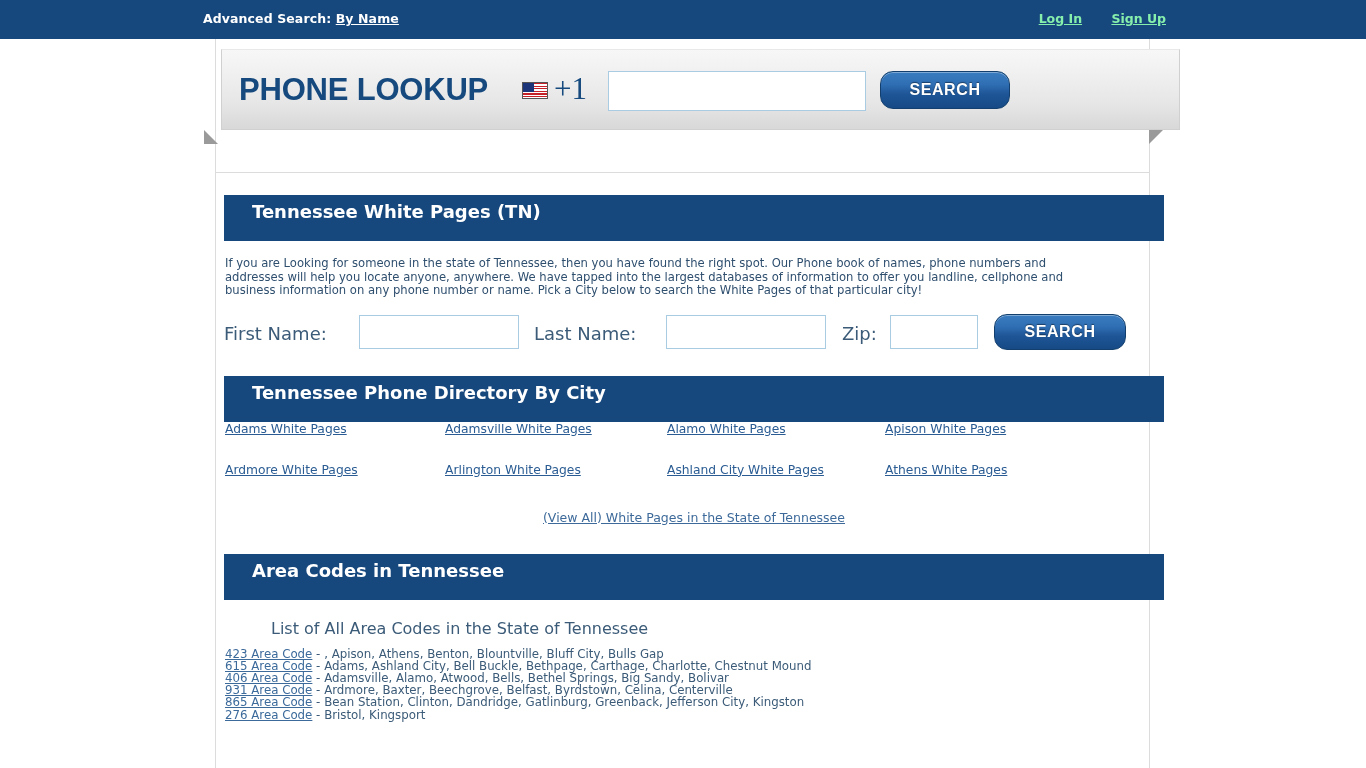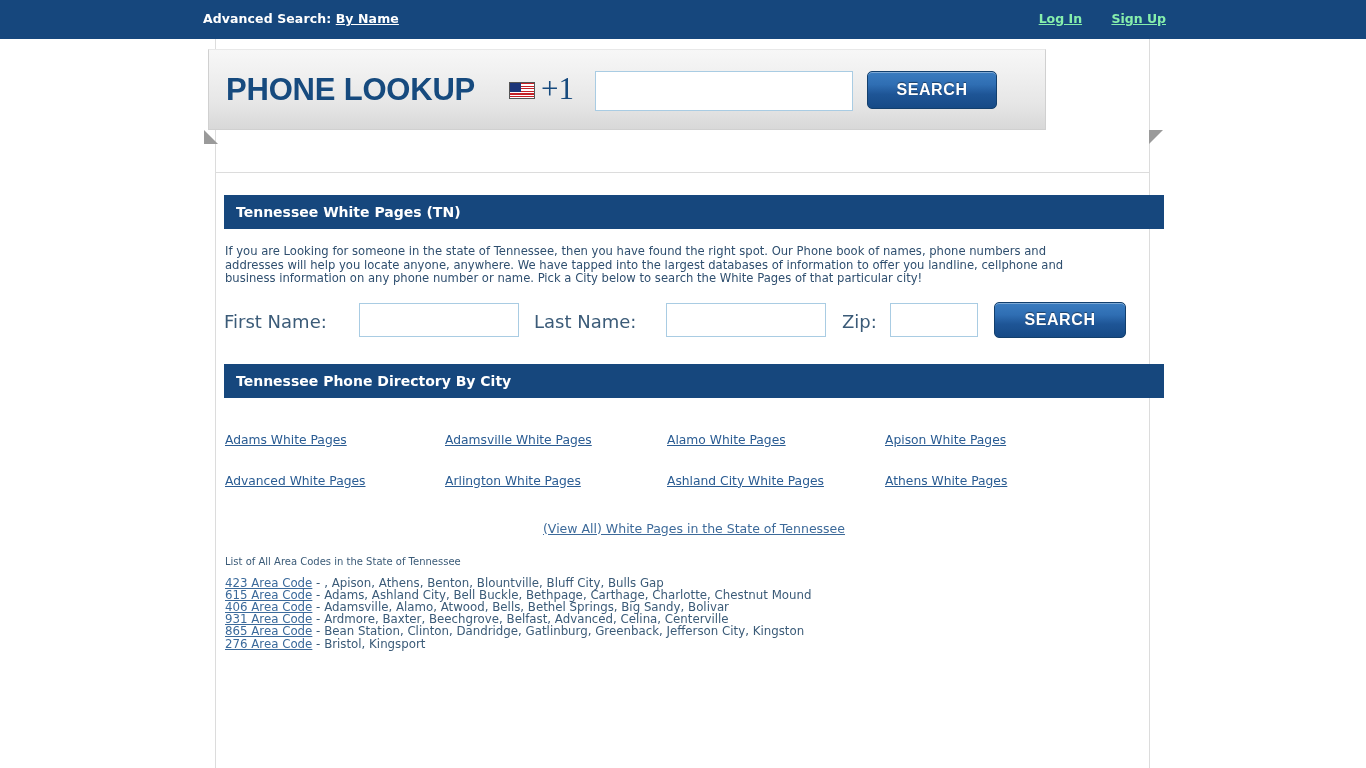--- a/index.html
+++ b/index.html
@@ -51,22 +51,22 @@
     border-left: 1px solid #dcdcdc;
     border-right: 1px solid #dcdcdc;
   }
 
   
   .ribbon-wrap {
     position: absolute; left: 204px; top: 49px;
     width: 959px; height: 81px;
   }
   .ribbon {
-    position: absolute; left: 4px; top: 0;
-    width: 838px; height: 81px;
+    position: absolute; left: 17px; top: 0;
+    width: 959px; height: 81px;
     background: linear-gradient(to bottom, #f7f7f7 0%, #f2f2f2 22%, #e6e6e6 68%, #d8d8d8 100%);
     border: 1px solid #d0d0d0;
     border-top-color: #e8e8e8;
   }
   .fold {
     position: absolute; top: 81px;
     width: 0; height: 0;
     border-style: solid;
   }
   .fold-left {
@@ -114,21 +114,21 @@
     width: 258px; height: 40px;
     border: 1px solid #a9cce3;
     background: #ffffff;
     font-size: 14px; padding: 0 6px;
     color: #333; outline: none;
     font-family: "DejaVu Sans", sans-serif;
   }
   .btn-search {
     position: absolute;
     border: 1px solid #123f6d;
-    border-radius: 5px;
+    border-radius: 13px;
     background: linear-gradient(to bottom, #3a7cc0 0%, #2f6eb3 35%, #1e5596 62%, #164a86 100%);
     color: #ffffff;
     font-weight: bold;
     font-family: "Liberation Sans", sans-serif;
     text-shadow: 0 -1px 1px rgba(0,0,0,.45);
     box-shadow: inset 0 1px 0 rgba(255,255,255,.35);
     cursor: pointer;
     letter-spacing: .6px;
   }
   .btn-hero {
@@ -144,27 +144,27 @@
     background: #ffffff;
     border: 1px solid #dcdcdc;
     border-bottom: none;
   }
   .inner {
     position: absolute; left: 8px; top: 22px;
     width: 940px;
   }
 
   .sect-head {
-    height: 34px;
+    height: 46px;
     background: #16477d;
     color: #ffffff;
-    font-size: 14px;
+    font-size: 18px;
     font-weight: bold;
     line-height: 34px;
-    padding-left: 12px;
+    padding-left: 28px;
     width: 940px;
     font-family: "DejaVu Sans", sans-serif;
   }
 
   h1.page-h1 {
     margin: 18px 0 0 0;
     padding-left: 1px;
     font-size: 23px;
     font-weight: normal;
     color: #1a4f86;
@@ -206,21 +206,20 @@
   .lab-first { left: 0px; }
   .in-first  { left: 135px; width: 160px; }
   .lab-last  { left: 310px; }
   .in-last   { left: 442px; width: 160px; }
   .lab-zip   { left: 618px; }
   .in-zip    { left: 666px; width: 88px; }
   .btn-name  { left: 770px; top: 0px; width: 132px; height: 36px; font-size: 16px; position: absolute; }
 
   
   .city-grid {
-    margin-top: 35px;
     width: 940px;
     display: grid;
     grid-template-columns: 220px 222px 218px 280px;
     row-gap: 27px;
     padding-left: 1px;
   }
   .city-grid a {
     font-size: 12.3px;
     color: #2a5c93;
     text-decoration: underline;
@@ -237,22 +236,23 @@
     font-size: 12.5px;
     color: #3d6a9a;
     text-decoration: underline;
   }
 
   .areacodes-head { margin-top: 28px; }
 
   .ac-intro {
     margin-top: 19px;
     padding-left: 1px;
-    font-size: 10px;
+    font-size: 16px;
     color: #3b5b78;
+    margin-left: 46px;
   }
   .ac-list {
     margin-top: 10px;
     padding-left: 1px;
   }
   .ac-line {
     font-size: 11.8px;
     color: #3b5b78;
     line-height: 12.2px;
     white-space: nowrap;
@@ -320,36 +320,37 @@
       <button class="btn-search btn-name">SEARCH</button>
     </div>
 
     <div class="sect-head" style="margin-top:22px;">Tennessee Phone Directory By City</div>
 
     <div class="city-grid">
       <a href="#">Adams White Pages</a>
       <a href="#">Adamsville White Pages</a>
       <a href="#">Alamo White Pages</a>
       <a href="#">Apison White Pages</a>
-      <a href="#">Advanced White Pages</a>
+      <a href="#">Ardmore White Pages</a>
       <a href="#">Arlington White Pages</a>
       <a href="#">Ashland City White Pages</a>
       <a href="#">Athens White Pages</a>
     </div>
 
     <div class="viewall-wrap">
       <a href="#">(View All) White Pages in the State of Tennessee</a>
     </div>
 
+    <div class="sect-head areacodes-head">Area Codes in Tennessee</div>
 
     <div class="ac-intro">List of All Area Codes in the State of Tennessee</div>
 
     <div class="ac-list" id="ac-list">
         <div class="ac-line"><a href="#">423 Area Code</a><span> - , Apison, Athens, Benton, Blountville, Bluff City, Bulls Gap</span></div>
         <div class="ac-line"><a href="#">615 Area Code</a><span> - Adams, Ashland City, Bell Buckle, Bethpage, Carthage, Charlotte, Chestnut Mound</span></div>
         <div class="ac-line"><a href="#">406 Area Code</a><span> - Adamsville, Alamo, Atwood, Bells, Bethel Springs, Big Sandy, Bolivar</span></div>
-        <div class="ac-line"><a href="#">931 Area Code</a><span> - Ardmore, Baxter, Beechgrove, Belfast, Advanced, Celina, Centerville</span></div>
+        <div class="ac-line"><a href="#">931 Area Code</a><span> - Ardmore, Baxter, Beechgrove, Belfast, Byrdstown, Celina, Centerville</span></div>
         <div class="ac-line"><a href="#">865 Area Code</a><span> - Bean Station, Clinton, Dandridge, Gatlinburg, Greenback, Jefferson City, Kingston</span></div>
         <div class="ac-line"><a href="#">276 Area Code</a><span> - Bristol, Kingsport</span></div>
       </div>
 
   </div>
 </div>
 
 </body></html>

